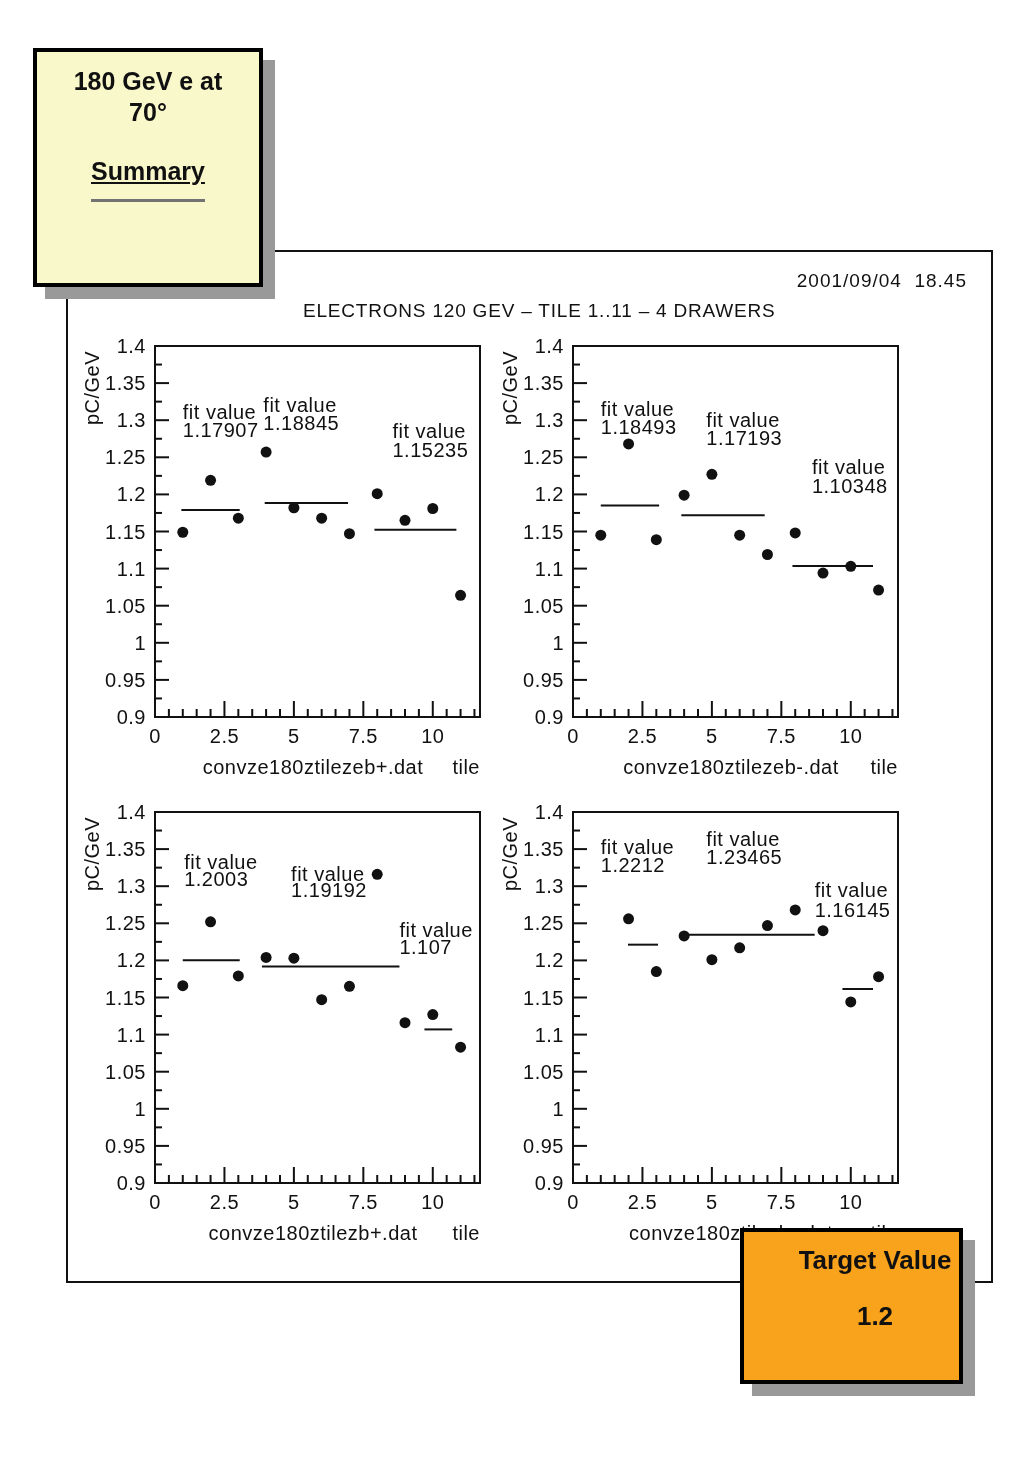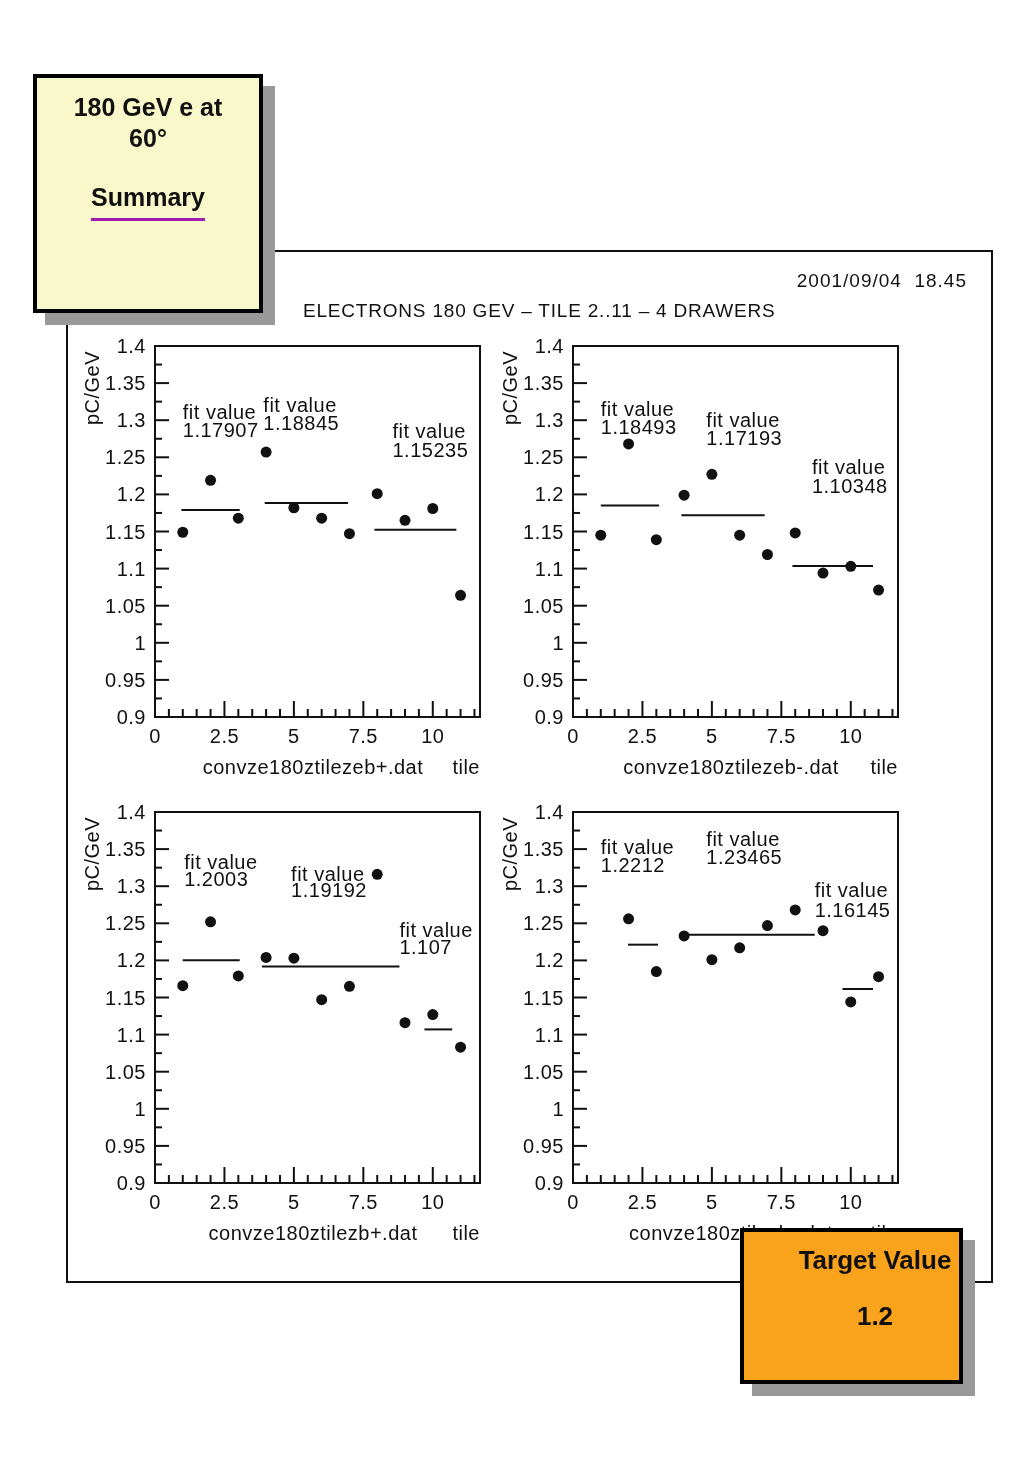--- a/index.html
+++ b/index.html
@@ -18,36 +18,36 @@
   #plot3{left:501px;top:804px}
   svg.plot text{fill:#111;letter-spacing:0.5px;}
   svg.plot .tick{font-size:20px;}
   svg.plot .ann{font-size:20px;}
   svg.plot .file{font-size:20px;}
   svg.plot .ylab{font-size:20px;}
   .sticky{position:absolute;box-sizing:border-box;border:4px solid #000;
          box-shadow:12px 12px 0 #999999;text-align:center;font-weight:bold;z-index:20;}
   .note-box{left:33px;top:48px;width:230px;height:239px;font-size:25px;line-height:31px;}
   .note-box .line1{margin-top:14px;}
-  .summary-link{display:inline-block;margin-top:28px;border-bottom:3px solid #a21caf;
-         padding-bottom:5px;cursor:pointer;}
+  .summary-link{display:inline-block;margin-top:28px;border-bottom:3px solid #737373;
+         padding-bottom:12px;cursor:pointer;text-decoration:underline;}
   .target-box{left:740px;top:1228px;width:223px;height:156px;font-size:26px;line-height:32px;}
   .target-box .line1{margin-top:12px;}
   .target-box .line2{margin-top:24px;}
 </style>
 </head>
 <body>
 
 <div class="slide">
 
   <div class="content-frame"></div>
 
   <div class="datetime">2001/09/04  18.45</div>
 
-  <div class="plot-title">ELECTRONS 180 GEV – TILE 2..11 – 4 DRAWERS</div>
+  <div class="plot-title">ELECTRONS 120 GEV – TILE 1..11 – 4 DRAWERS</div>
 
   <svg class="plot" id="plot0">
       <g>
         <rect x="72" y="8" width="325" height="371" fill="none" stroke="#111" stroke-width="2"></rect>
         <line x1="72" y1="379" x2="86" y2="379" stroke="#111" stroke-width="2"></line>
         <line x1="72" y1="360.45" x2="79" y2="360.45" stroke="#111" stroke-width="2"></line>
         <line x1="72" y1="341.90000000000003" x2="86" y2="341.90000000000003" stroke="#111" stroke-width="2"></line>
         <line x1="72" y1="323.35" x2="79" y2="323.35" stroke="#111" stroke-width="2"></line>
         <line x1="72" y1="304.8" x2="86" y2="304.8" stroke="#111" stroke-width="2"></line>
         <line x1="72" y1="286.25000000000006" x2="79" y2="286.25000000000006" stroke="#111" stroke-width="2"></line>
@@ -427,23 +427,23 @@
         <text x="313.6666666666667" y="93.33000000000001" class="ann">fit value</text>
         <text x="313.6666666666667" y="112.62200000000003" class="ann">1.16145</text>
       </g>
       <g>
         <text transform="translate(16 50) rotate(-90)" text-anchor="middle" class="ylab">pC/GeV</text>
         <text x="230" y="436" text-anchor="middle" class="file">convze180ztilezb-.dat</text>
         <text x="397" y="436" text-anchor="end" class="file">tile</text>
       </g>
     </svg>
 
-  <div class="sticky note-box" style="background: rgb(249, 248, 202); margin-top: 26px;">
+  <div class="sticky note-box" style="background: rgb(249, 248, 202);">
     <div class="line1">180 GeV e at</div>
-    <div class="line2">60°</div>
+    <div class="line2">70°</div>
     <div>
       <span class="summary-link">Summary</span>
     </div>
   </div>
 
   <div class="sticky target-box" style="background: rgb(249, 162, 27); padding-left: 47px;">
     <div class="line1">Target Value</div>
     <div class="line2">1.2</div>
   </div>
 

